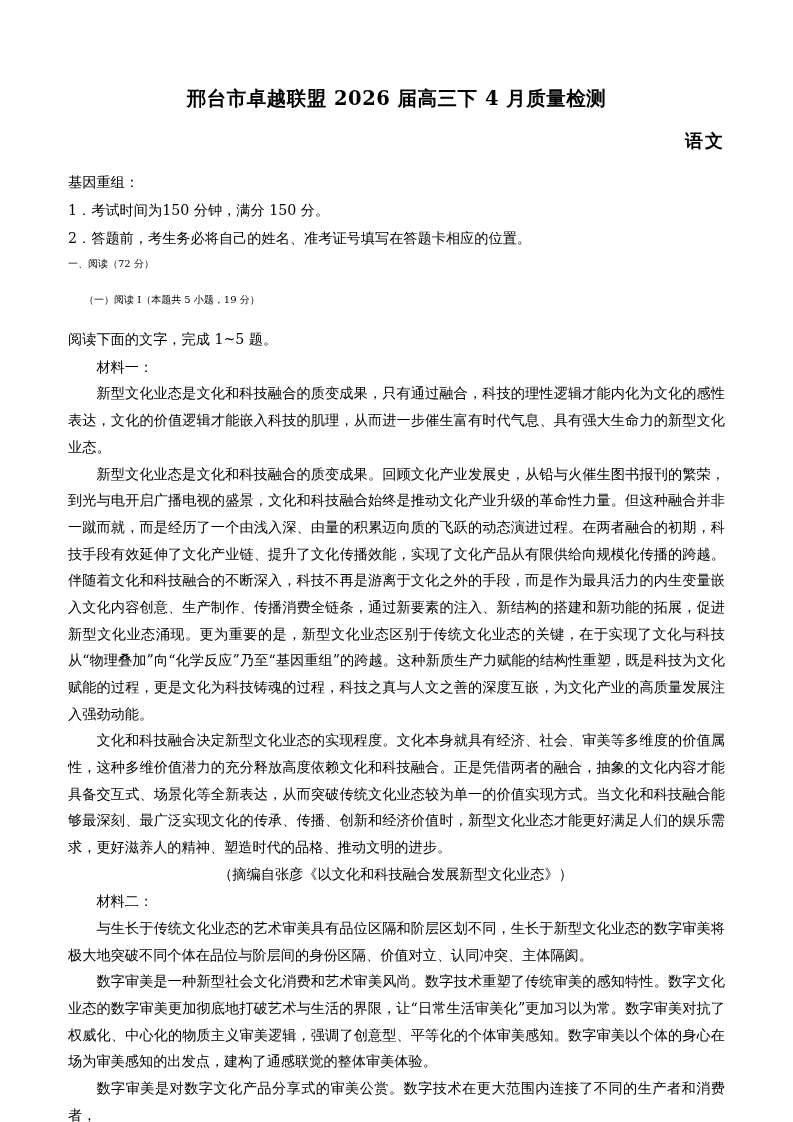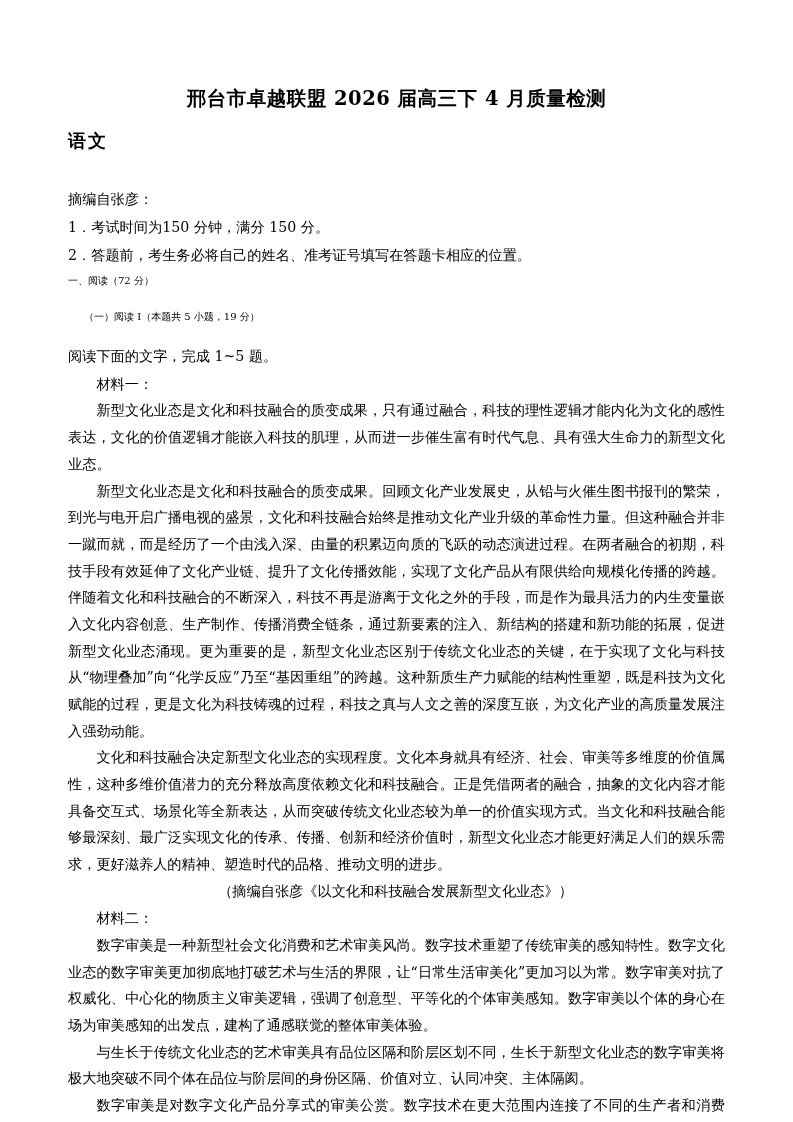--- a/index.html
+++ b/index.html
@@ -22,25 +22,25 @@
   }
   .doc-title {
     text-align: center;
     font-size: 19.5px;
     font-weight: bold;
     letter-spacing: 0.5px;
     margin: 0 0 14px 0;
     line-height: 1.5;
   }
   .doc-subtitle {
-    text-align: left;
+    text-align: right;
     font-size: 18px;
     font-weight: bold;
     letter-spacing: 2px;
-    margin: 0 0 32px 0;
+    margin: 0 0 15px 0;
     line-height: 1.5;
   }
   .notice-head {
     font-size: 14.2px;
     line-height: 1.95;
     margin: 0;
   }
   .notice-item {
     font-size: 14.2px;
     line-height: 1.95;
@@ -85,32 +85,32 @@
   }
 </style>
 </head>
 <body>
 
 <div class="page">
 
   <div class="doc-title">邢台市卓越联盟 2026 届高三下 4 月质量检测</div>
   <div class="doc-subtitle">语文</div>
 
-  <p class="notice-head">摘编自张彦：</p>
+  <p class="notice-head">基因重组：</p>
   <p class="notice-item">1．考试时间为150 分钟，满分 150 分。</p>
   <p class="notice-item">2．答题前，考生务必将自己的姓名、准考证号填写在答题卡相应的位置。</p>
 
   <p class="section-head">一、阅读（72 分）</p>
   <p class="subsection">（一）阅读 I（本题共 5 小题，19 分）</p>
   <p class="instruction">阅读下面的文字，完成 1~5 题。</p>
 
   <p class="matl-label">材料一：</p>
   <p class="body-par">新型文化业态是文化和科技融合的质变成果，只有通过融合，科技的理性逻辑才能内化为文化的感性表达，文化的价值逻辑才能嵌入科技的肌理，从而进一步催生富有时代气息、具有强大生命力的新型文化业态。</p>
   <p class="body-par">新型文化业态是文化和科技融合的质变成果。回顾文化产业发展史，从铅与火催生图书报刊的繁荣，到光与电开启广播电视的盛景，文化和科技融合始终是推动文化产业升级的革命性力量。但这种融合并非一蹴而就，而是经历了一个由浅入深、由量的积累迈向质的飞跃的动态演进过程。在两者融合的初期，科技手段有效延伸了文化产业链、提升了文化传播效能，实现了文化产品从有限供给向规模化传播的跨越。伴随着文化和科技融合的不断深入，科技不再是游离于文化之外的手段，而是作为最具活力的内生变量嵌入文化内容创意、生产制作、传播消费全链条，通过新要素的注入、新结构的搭建和新功能的拓展，促进新型文化业态涌现。更为重要的是，新型文化业态区别于传统文化业态的关键，在于实现了文化与科技从“物理叠加”向“化学反应”乃至“基因重组”的跨越。这种新质生产力赋能的结构性重塑，既是科技为文化赋能的过程，更是文化为科技铸魂的过程，科技之真与人文之善的深度互嵌，为文化产业的高质量发展注入强劲动能。</p>
   <p class="body-par">文化和科技融合决定新型文化业态的实现程度。文化本身就具有经济、社会、审美等多维度的价值属性，这种多维价值潜力的充分释放高度依赖文化和科技融合。正是凭借两者的融合，抽象的文化内容才能具备交互式、场景化等全新表达，从而突破传统文化业态较为单一的价值实现方式。当文化和科技融合能够最深刻、最广泛实现文化的传承、传播、创新和经济价值时，新型文化业态才能更好满足人们的娱乐需求，更好滋养人的精神、塑造时代的品格、推动文明的进步。</p>
   <p class="source-par">（摘编自张彦《以文化和科技融合发展新型文化业态》）</p>
 
   <p class="matl-label">材料二：</p>
+  <p class="body-par">与生长于传统文化业态的艺术审美具有品位区隔和阶层区划不同，生长于新型文化业态的数字审美将极大地突破不同个体在品位与阶层间的身份区隔、价值对立、认同冲突、主体隔阂。</p>
   <p class="body-par">数字审美是一种新型社会文化消费和艺术审美风尚。数字技术重塑了传统审美的感知特性。数字文化业态的数字审美更加彻底地打破艺术与生活的界限，让“日常生活审美化”更加习以为常。数字审美对抗了权威化、中心化的物质主义审美逻辑，强调了创意型、平等化的个体审美感知。数字审美以个体的身心在场为审美感知的出发点，建构了通感联觉的整体审美体验。</p>
-  <p class="body-par">与生长于传统文化业态的艺术审美具有品位区隔和阶层区划不同，生长于新型文化业态的数字审美将极大地突破不同个体在品位与阶层间的身份区隔、价值对立、认同冲突、主体隔阂。</p>
   <p class="body-par">数字审美是对数字文化产品分享式的审美公赏。数字技术在更大范围内连接了不同的生产者和消费者，</p>
 
 </div>
 
 </body></html>

